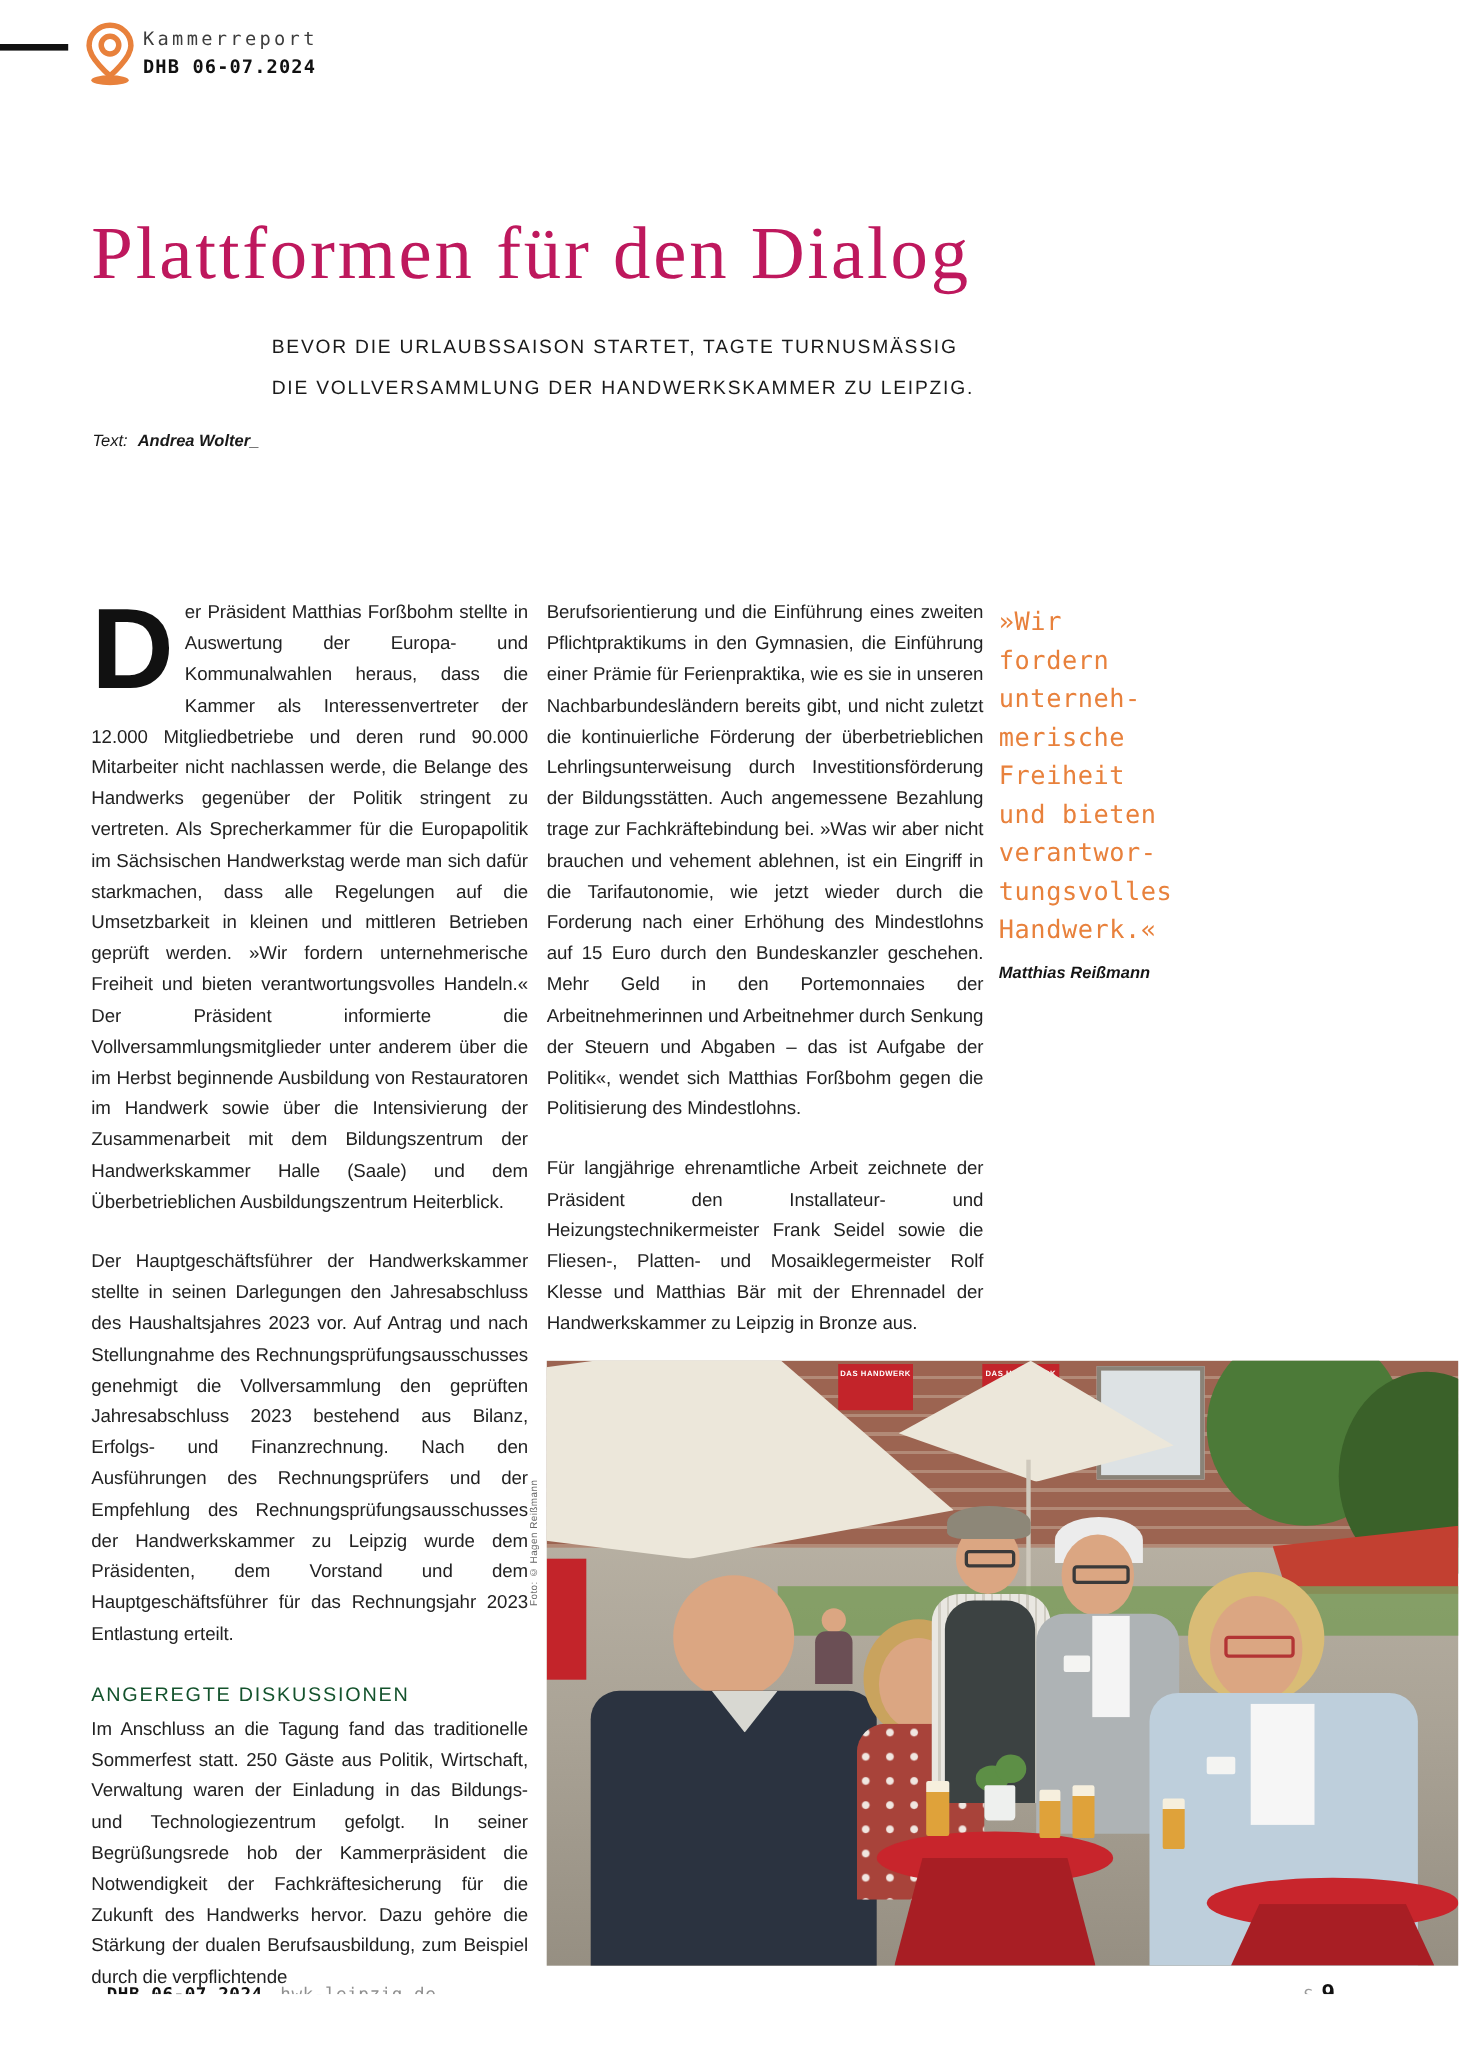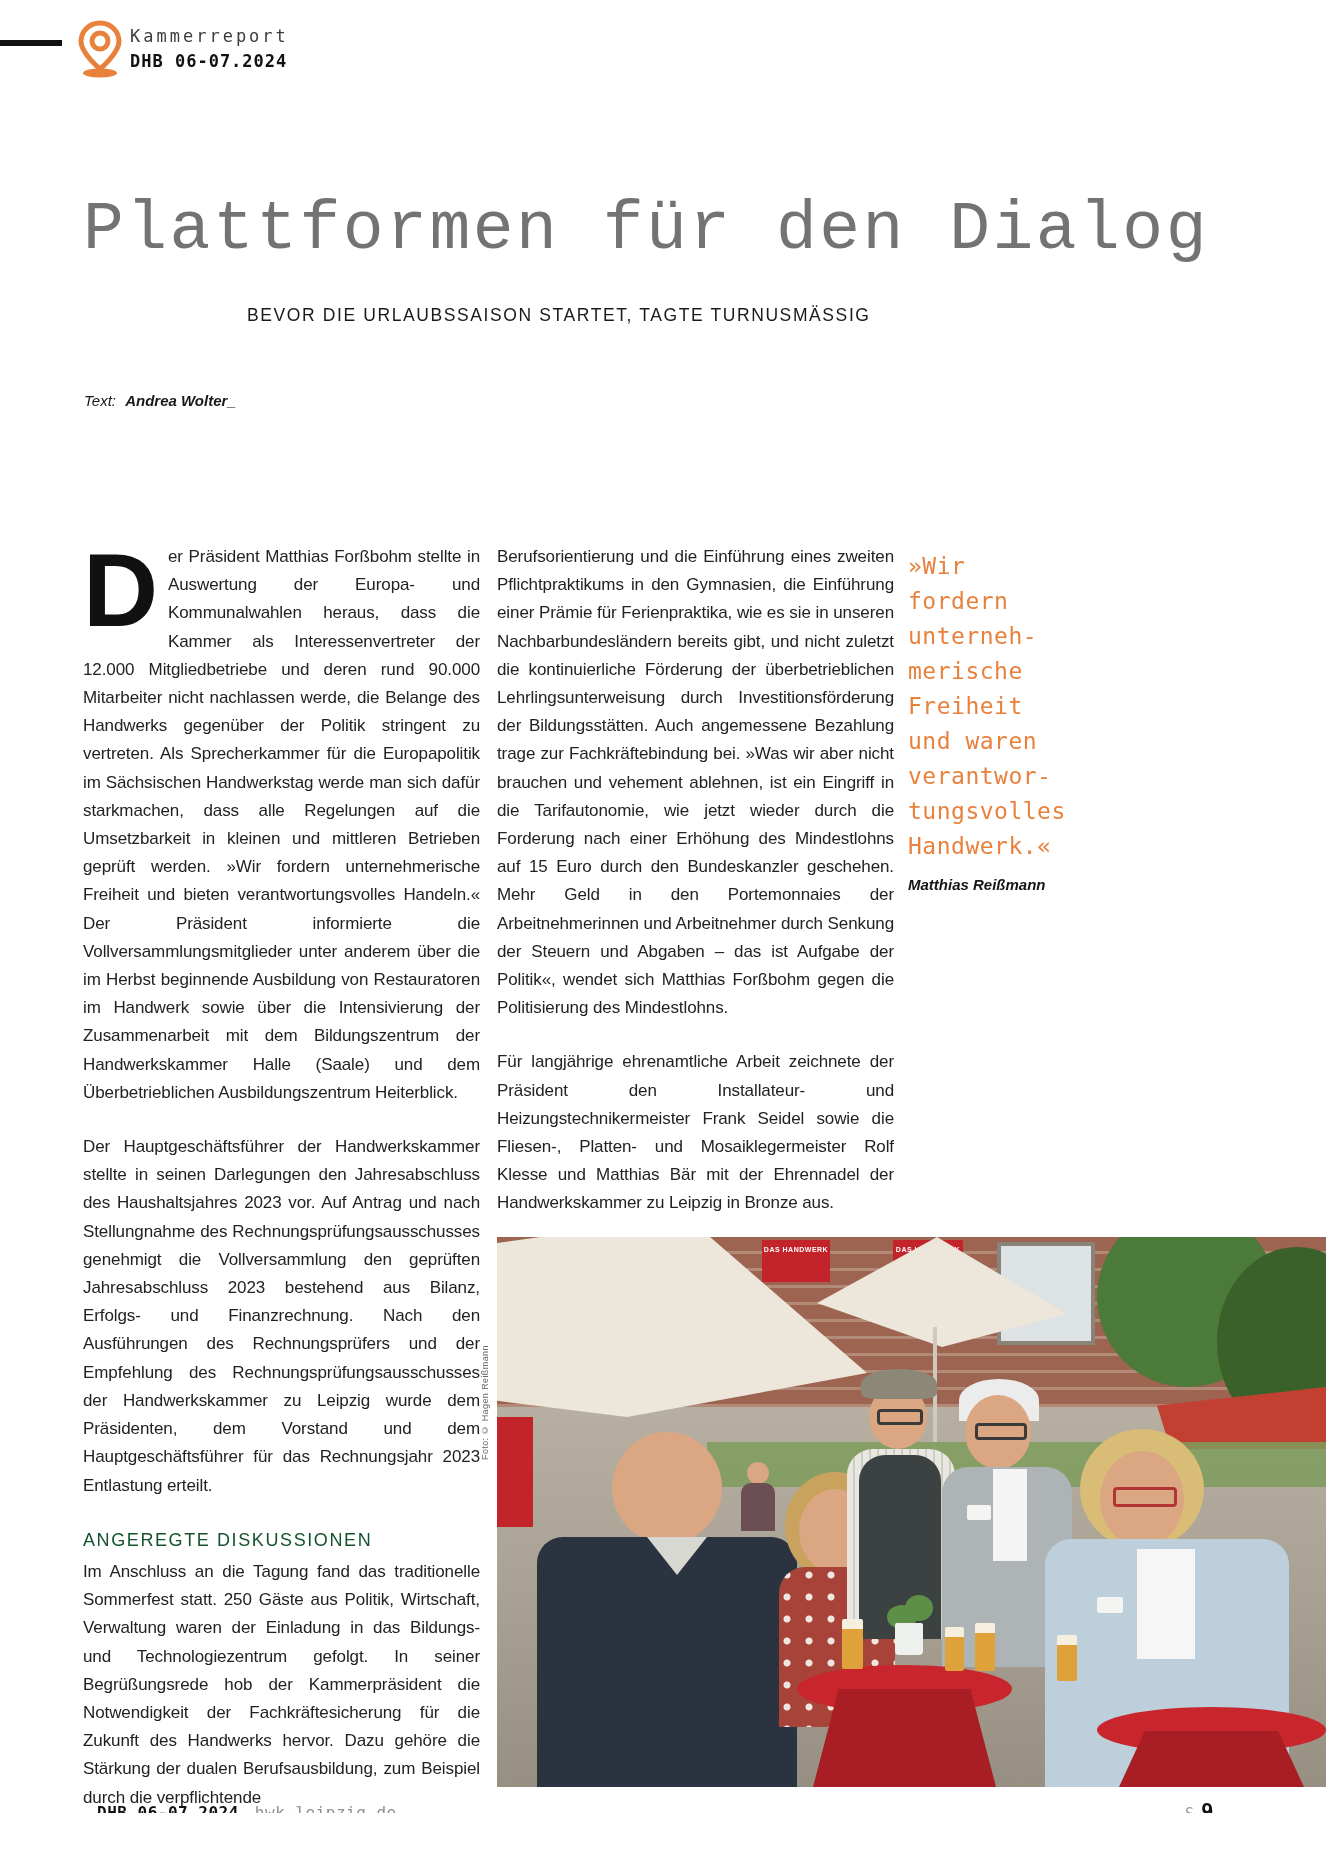--- a/index.html
+++ b/index.html
@@ -9,22 +9,22 @@
   
   .rule-top-left{position:absolute;left:0;top:40px;width:62px;height:6px;background:#111;}
   .masthead{position:absolute;left:78px;top:20px;display:flex;align-items:flex-start;gap:8px;}
   .pin-icon{width:44px;height:58px;flex:0 0 auto;}
   .masthead-text{padding-top:6px;}
   .masthead-section{font-family:"DejaVu Sans Mono",monospace;font-size:17px;letter-spacing:3px;color:#3d3d3d;}
   .masthead-issue{font-family:"DejaVu Sans Mono",monospace;font-size:17px;font-weight:bold;letter-spacing:1px;color:#111;margin-top:5px;}
 
   
   .title{position:absolute;left:83px;top:196px;width:1240px;margin:0;
-         font-family:Liberation Mono, monospace;font-weight:500;font-size:68px;line-height:1;
-         letter-spacing:2.5px;color:#737373;white-space:nowrap;}
+         font-family:Liberation Serif, serif;font-weight:500;font-size:68px;line-height:1;
+         letter-spacing:2.5px;color:#be185d;white-space:nowrap;}
   .subtitle{position:absolute;left:247px;top:297px;font-weight:normal;font-size:17.5px;
             letter-spacing:1.6px;line-height:37px;color:#1a1a1a;}
   .byline{position:absolute;left:84px;top:392px;font-size:15px;font-style:italic;color:#1a1a1a;text-align:right;}
   .byline-author{font-weight:bold;margin-left:5px;}
 
   
   .col{position:absolute;top:543px;width:397px;font-size:17px;line-height:28.2px;
        text-align:justify;letter-spacing:-0.1px;color:#222;}
   .col1{left:83px;}
   .col2{left:497px;}
@@ -102,20 +102,21 @@
     <div class="masthead-text">
       <div class="masthead-section">Kammerreport</div>
       <div class="masthead-issue">DHB 06-07.2024</div>
     </div>
   </header>
 
   <h1 class="title">Plattformen für den Dialog</h1>
 
   <div class="subtitle">
     <div>BEVOR DIE URLAUBSSAISON STARTET, TAGTE TURNUSMÄSSIG</div>
+    <div>DIE VOLLVERSAMMLUNG DER HANDWERKSKAMMER ZU LEIPZIG.</div>
   </div>
 
   <div class="byline">
     <span class="byline-label">Text:</span>
     <span class="byline-author">Andrea Wolter_</span>
   </div>
 
   <section class="col col1">
     <p><span class="dropcap">D</span><span>er Präsident Matthias Forßbohm stellte in Auswertung der Europa- und Kommunalwahlen heraus, dass die Kammer als Interessenvertreter der 12.000 Mitgliedbetriebe und deren rund 90.000 Mitarbeiter nicht nachlassen werde, die Belange des Handwerks gegenüber der Politik stringent zu vertreten. Als Sprecherkammer für die Europapolitik im Sächsischen Handwerkstag werde man sich dafür starkmachen, dass alle Regelungen auf die Umsetzbarkeit in kleinen und mittleren Betrieben geprüft werden. »Wir fordern unternehmerische Freiheit und bieten verantwortungsvolles Handeln.« Der Präsident informierte die Vollversammlungsmitglieder unter anderem über die im Herbst beginnende Ausbildung von Restauratoren im Handwerk sowie über die Intensivierung der Zusammenarbeit mit dem Bildungszentrum der Handwerkskammer Halle (Saale) und dem Überbetrieblichen Ausbildungszentrum Heiterblick.</span></p>
     <p>Der Hauptgeschäftsführer der Handwerkskammer stellte in seinen Darlegungen den Jahresabschluss des Haushaltsjahres 2023 vor. Auf Antrag und nach Stellungnahme des Rechnungsprüfungsausschusses genehmigt die Vollversammlung den geprüften Jahresabschluss 2023 bestehend aus Bilanz, Erfolgs- und Finanzrechnung. Nach den Ausführungen des Rechnungsprüfers und der Empfehlung des Rechnungsprüfungsausschusses der Handwerkskammer zu Leipzig wurde dem Präsidenten, dem Vorstand und dem Hauptgeschäftsführer für das Rechnungsjahr 2023 Entlastung erteilt.</p>
@@ -127,21 +128,21 @@
     <p>Berufsorientierung und die Einführung eines zweiten Pflichtpraktikums in den Gymnasien, die Einführung einer Prämie für Ferienpraktika, wie es sie in unseren Nachbarbundesländern bereits gibt, und nicht zuletzt die kontinuierliche Förderung der überbetrieblichen Lehrlingsunterweisung durch Investitionsförderung der Bildungsstätten. Auch angemessene Bezahlung trage zur Fachkräftebindung bei. »Was wir aber nicht brauchen und vehement ablehnen, ist ein Eingriff in die Tarifautonomie, wie jetzt wieder durch die Forderung nach einer Erhöhung des Mindestlohns auf 15 Euro durch den Bundeskanzler geschehen. Mehr Geld in den Portemonnaies der Arbeitnehmerinnen und Arbeitnehmer durch Senkung der Steuern und Abgaben – das ist Aufgabe der Politik«, wendet sich Matthias Forßbohm gegen die Politisierung des Mindestlohns.</p>
     <p>Für langjährige ehrenamtliche Arbeit zeichnete der Präsident den Installateur- und Heizungstechnikermeister Frank Seidel sowie die Fliesen-, Platten- und Mosaiklegermeister Rolf Klesse und Matthias Bär mit der Ehrennadel der Handwerkskammer zu Leipzig in Bronze aus.</p>
   </section>
 
   <aside class="pullquote">
     <div class="pq-line">»Wir</div>
     <div class="pq-line">fordern</div>
     <div class="pq-line">unterneh-</div>
     <div class="pq-line">merische</div>
     <div class="pq-line">Freiheit</div>
-    <div class="pq-line">und waren</div>
+    <div class="pq-line">und bieten</div>
     <div class="pq-line">verantwor-</div>
     <div class="pq-line">tungsvolles</div>
     <div class="pq-line">Handwerk.«</div>
     <div class="pq-attr">Matthias Reißmann</div>
   </aside>
 
   <div class="photo-credit">Foto: © Hagen Reißmann</div>
 
   <figure class="photo">
 

